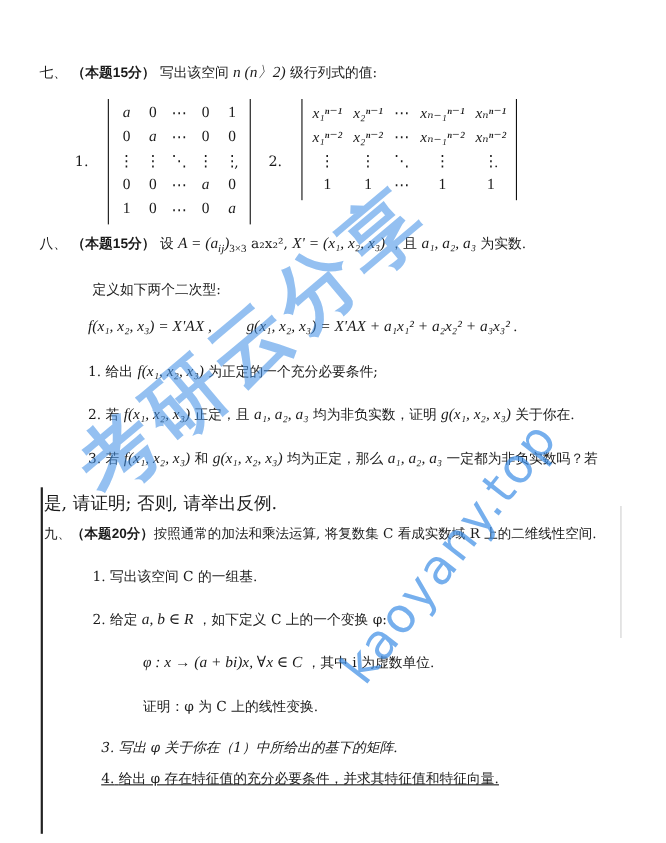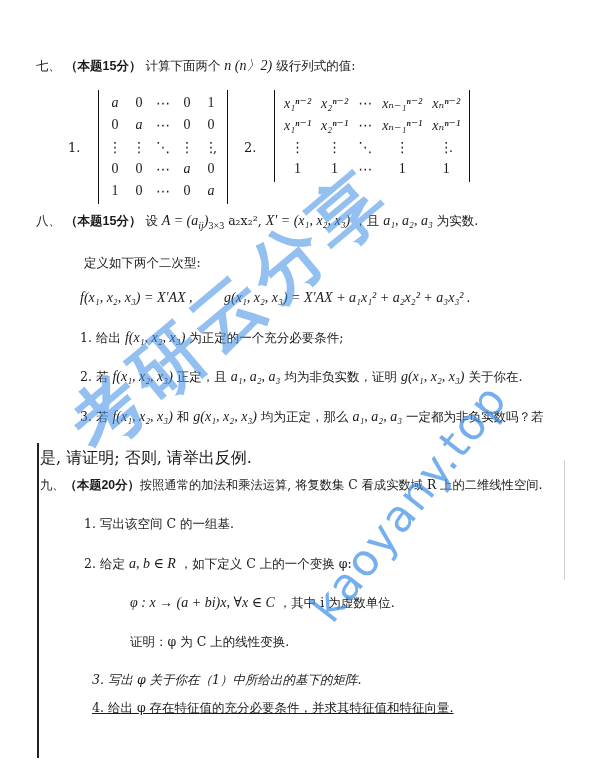--- a/index.html
+++ b/index.html
@@ -39,21 +39,21 @@
       position: absolute; color: #3d8ee6; opacity: 0.75; pointer-events: none;
       font-family: "DejaVu Sans", sans-serif;
     }
   </style>
 </head>
 <body>
 
 <div class="abs" style="left:36px; top:57px;">
   <span>七、</span>
   <span class="bold">（本题15分）</span>
-  <span>计算下面两个</span>
+  <span>写出该空间</span>
   <span class="math">n (n〉2)</span>
   <span>级行列式的值:</span>
 </div>
 
 <div class="abs" style="left:68px; top:140px; font-size:13px;">1.</div>
 <div class="det" style="left:98px; top:90px;">
   <table>
     <tbody>
         <tr>
       <td class="i">a</td>
@@ -93,32 +93,32 @@
   </tbody>
     </table>
 </div>
 <div class="abs" style="left:213px; top:140px;">,</div>
 
 <div class="abs" style="left:244px; top:140px; font-size:13px;">2.</div>
 <div class="det" style="left:274px; top:90px;">
   <table>
     <tbody>
         <tr>
+      <td class="i">x₁ⁿ⁻¹</td>
+      <td class="i">x₂ⁿ⁻¹</td>
+      <td>⋯</td>
+      <td class="i">xₙ₋₁ⁿ⁻¹</td>
+      <td class="i">xₙⁿ⁻¹</td>
+    </tr>
+    <tr>
       <td class="i">x₁ⁿ⁻²</td>
       <td class="i">x₂ⁿ⁻²</td>
       <td>⋯</td>
       <td class="i">xₙ₋₁ⁿ⁻²</td>
       <td class="i">xₙⁿ⁻²</td>
-    </tr>
-    <tr>
-      <td class="i">x₁ⁿ⁻¹</td>
-      <td class="i">x₂ⁿ⁻¹</td>
-      <td>⋯</td>
-      <td class="i">xₙ₋₁ⁿ⁻¹</td>
-      <td class="i">xₙⁿ⁻¹</td>
     </tr>
     <tr>
       <td>⋮</td>
       <td>⋮</td>
       <td>⋱</td>
       <td>⋮</td>
       <td>⋮</td>
     </tr>
     <tr>
       <td>1</td>

